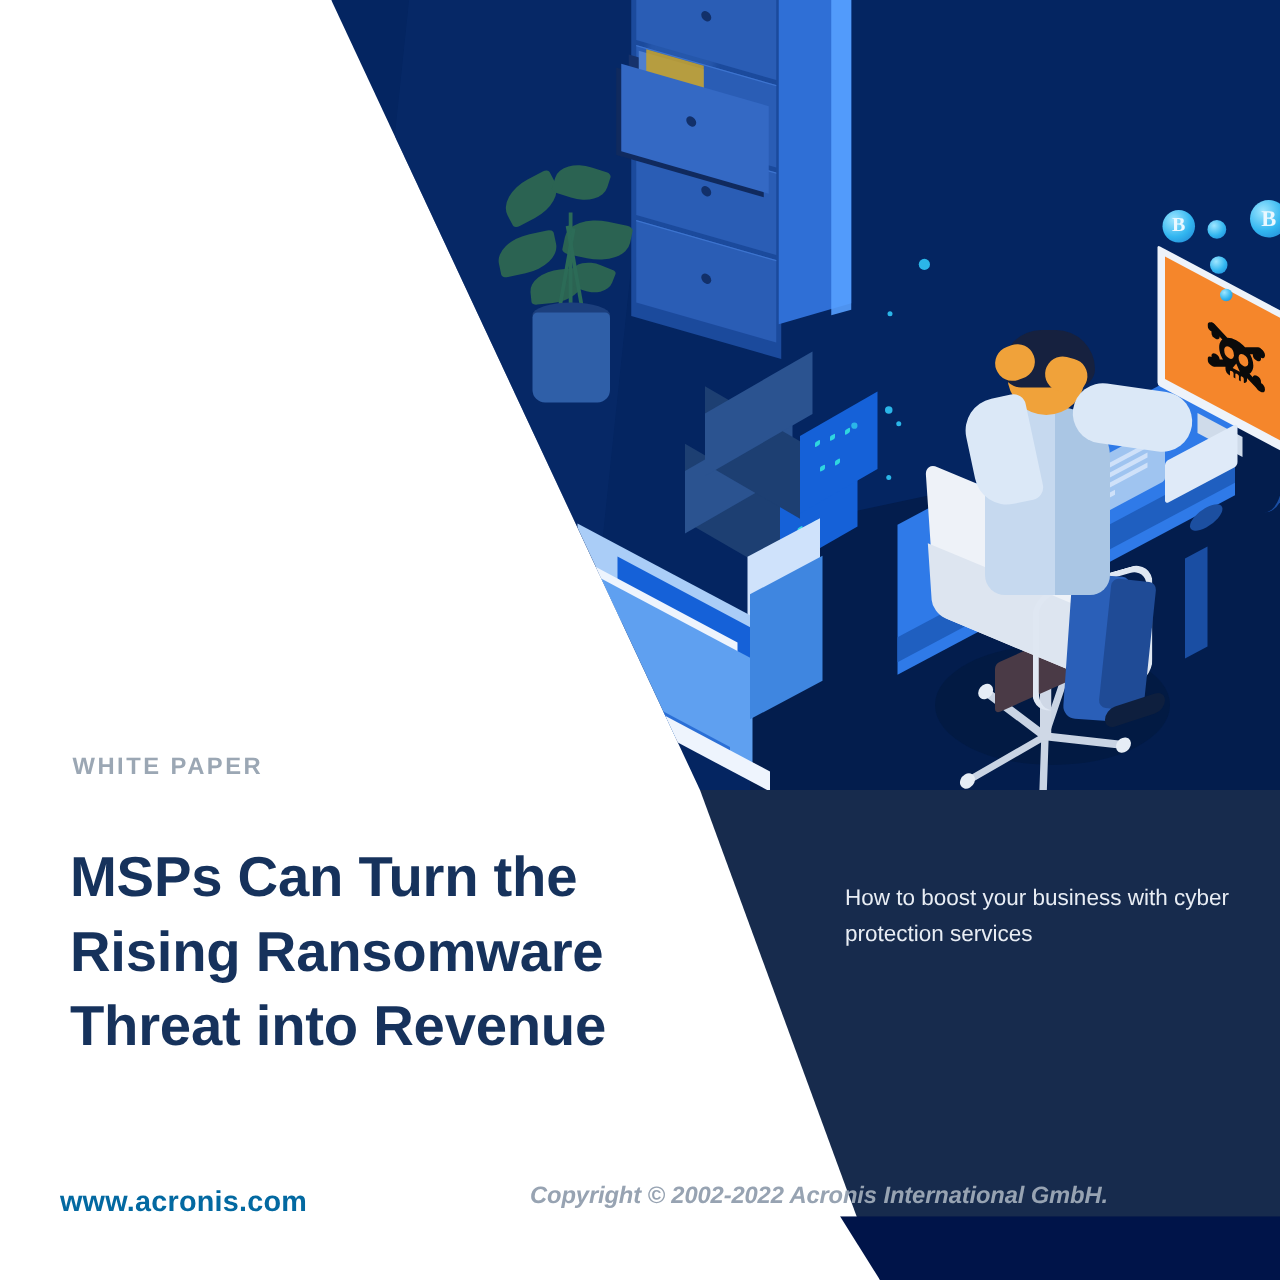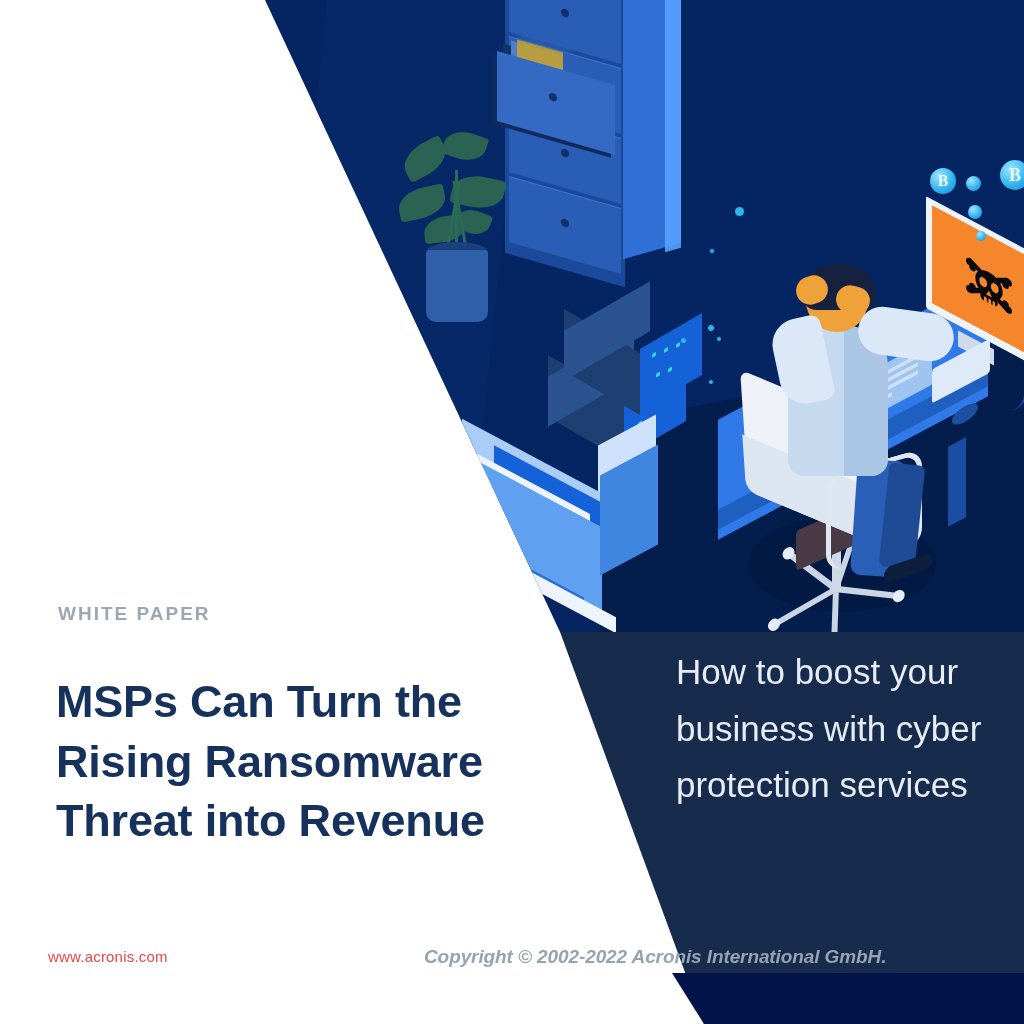--- a/index.html
+++ b/index.html
@@ -316,26 +316,26 @@
     position:absolute;left:58px;top:603px;
     font-size:19px;font-weight:bold;letter-spacing:2.0px;
     color:#9BA7B4;
   }
   .title{
     position:absolute;left:56px;top:642px;width:520px;
     font-size:45px;font-weight:bold;line-height:1.32;
     color:#16325C;letter-spacing:-0.2px;
   }
   .subtitle{
-    position:absolute;left:676px;top:644px;width:320px;
-    font-size:35px;line-height:1.62;color:#E8EDF4;font-weight:normal;
+    position:absolute;left:676px;top:704px;width:320px;
+    font-size:18px;line-height:1.62;color:#E8EDF4;font-weight:normal;
   }
   .url{
     position:absolute;left:48px;top:948px;
-    font-size:15px;font-weight:normal;color:#ef4444;letter-spacing:.2px;
+    font-size:23px;font-weight:bold;color:#0369a1;letter-spacing:.2px;
   }
   .copyright{
     position:absolute;left:424px;top:946px;
     font-size:19px;font-weight:bold;color:#97A3B2;letter-spacing:-.1px;
     white-space:nowrap;
     font-style:italic;
   }
 </style>
 </head>
 <body>

